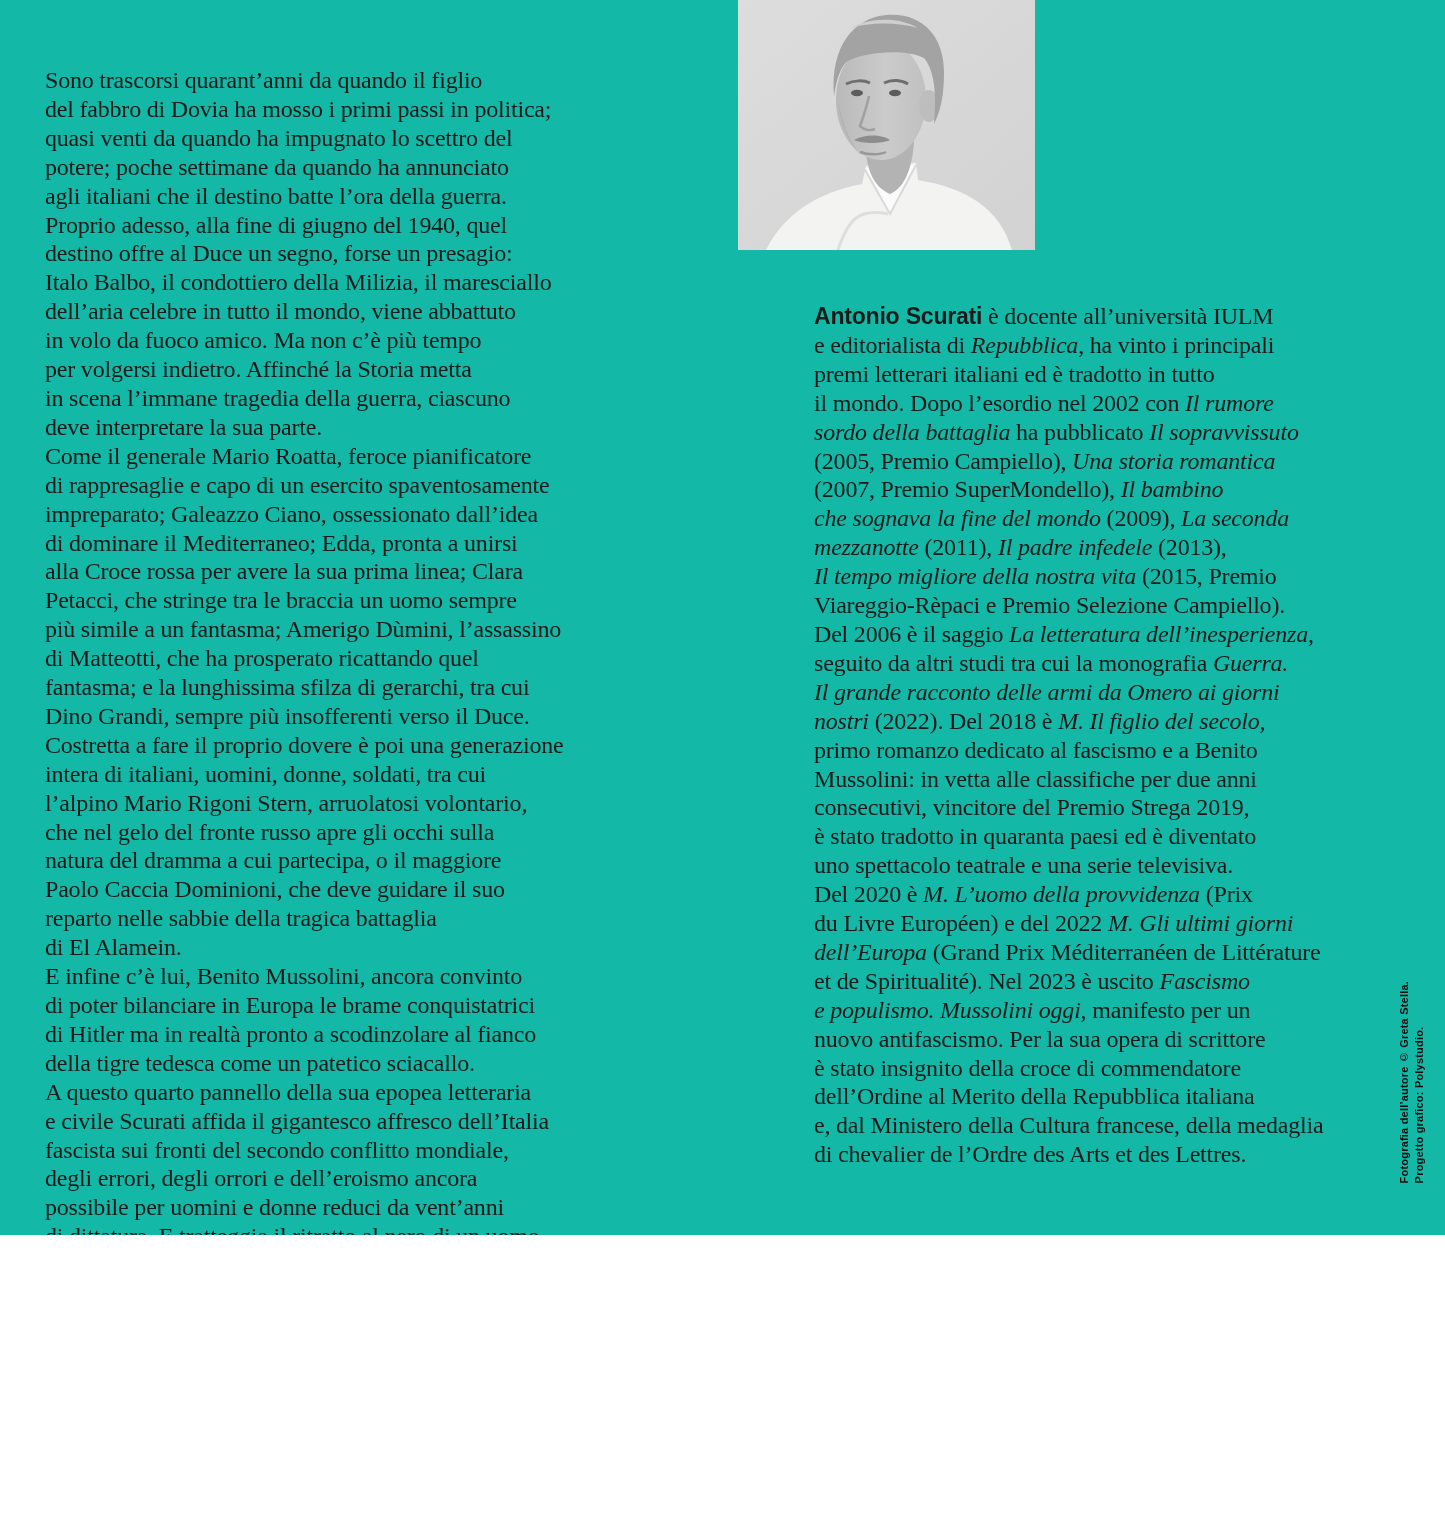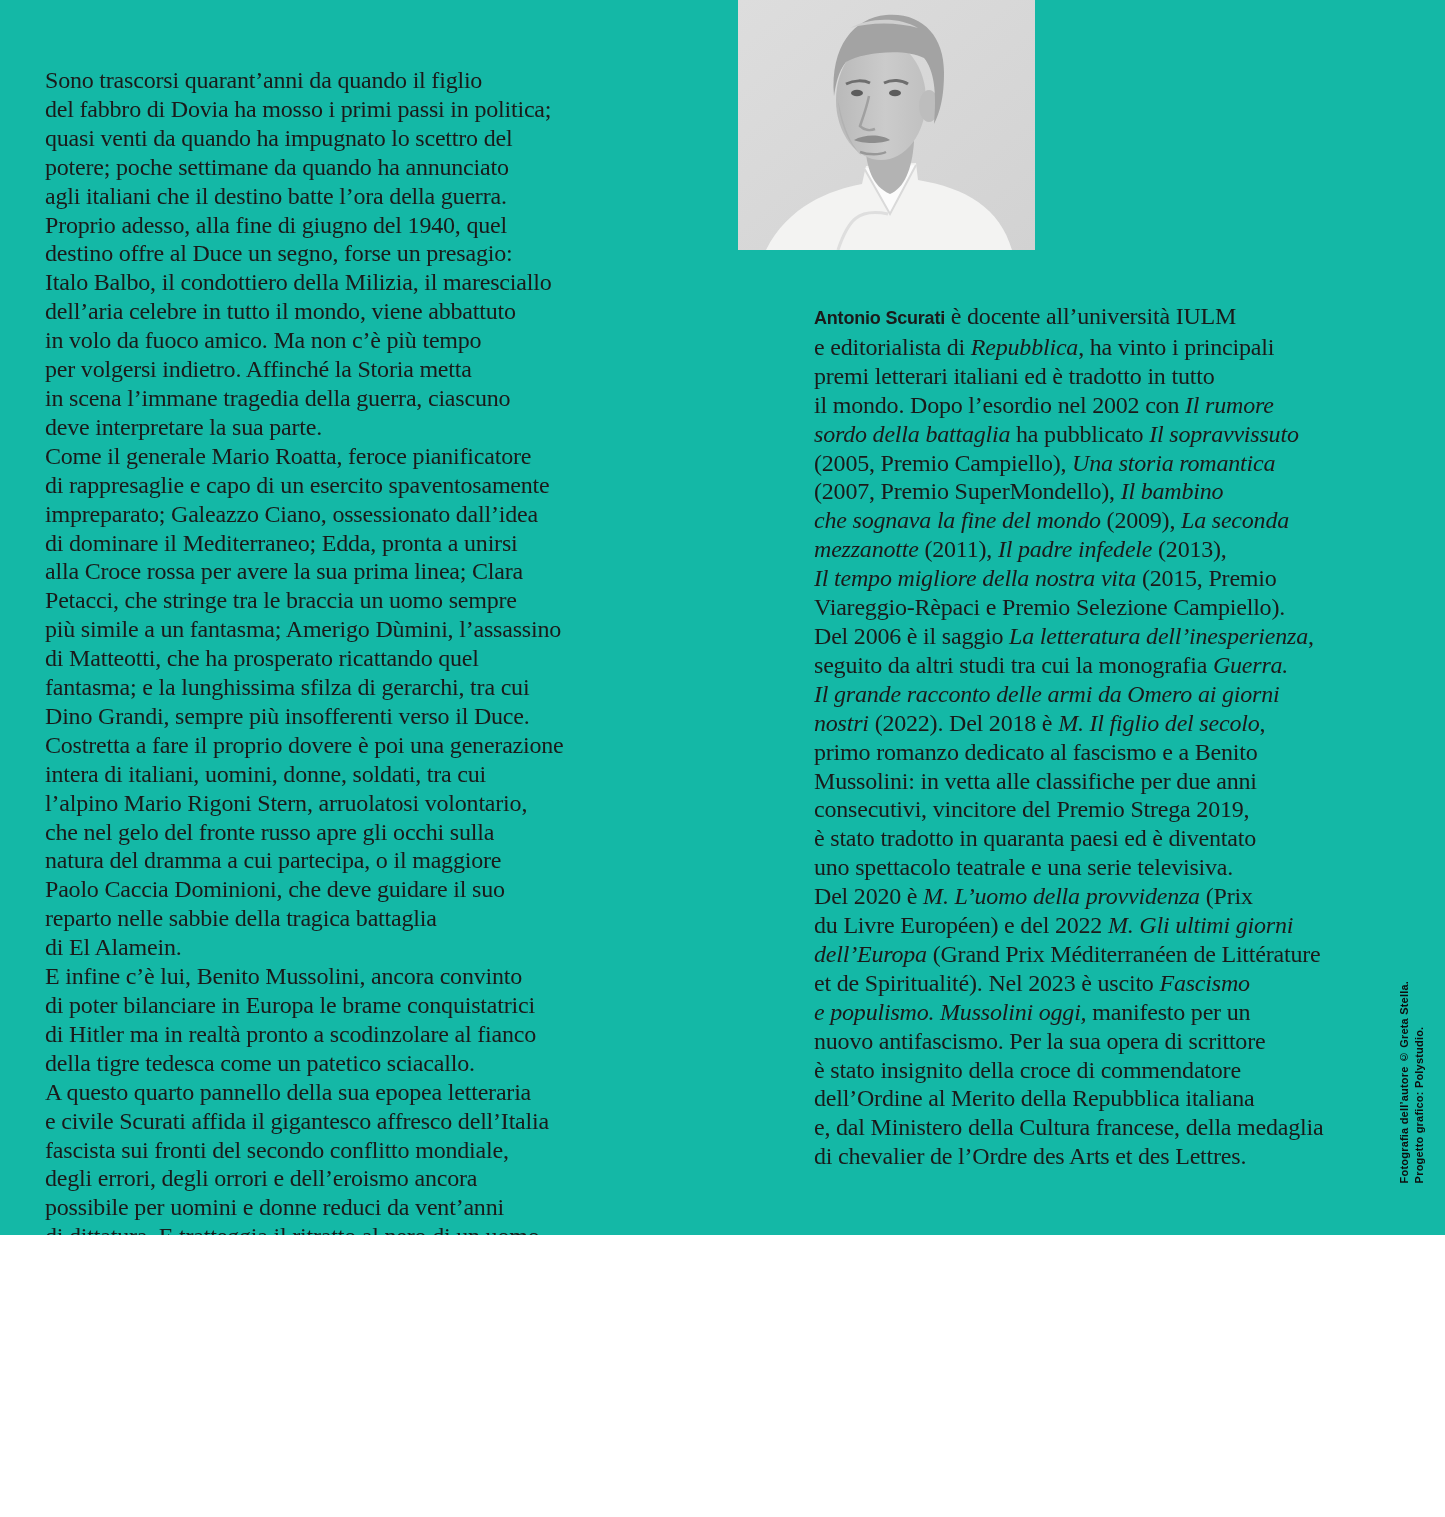--- a/index.html
+++ b/index.html
@@ -21,21 +21,21 @@
   
   .photo{
     position:absolute;left:738px;top:0;width:297px;height:250px;
   }
   
   .bio{
     position:absolute;left:814px;top:302px;width:600px;
     font-size:24px;line-height:28.9px;
     letter-spacing:-0.2px;
   }
-  .bio .b{font-family:"Liberation Sans", sans-serif;font-weight:700;font-size:18px;margin-top:7px;}
+  .bio .b{font-family:"Liberation Sans", sans-serif;font-weight:700;font-size:23px;margin-top:7px;}
   .bio .i{font-style:italic;text-align:right;}
   
   .logo-row{
     position:absolute;left:812px;top:1364px;
     display:flex;align-items:center;gap:9px;flex-direction:column;
   }
   .logo-mark{width:38px;height:38px;display:block;}
   .logo-word{
     font-family:"Liberation Sans", sans-serif;
     font-weight:700;font-size:32px;letter-spacing:-0.5px;color:#0d0d0d;

